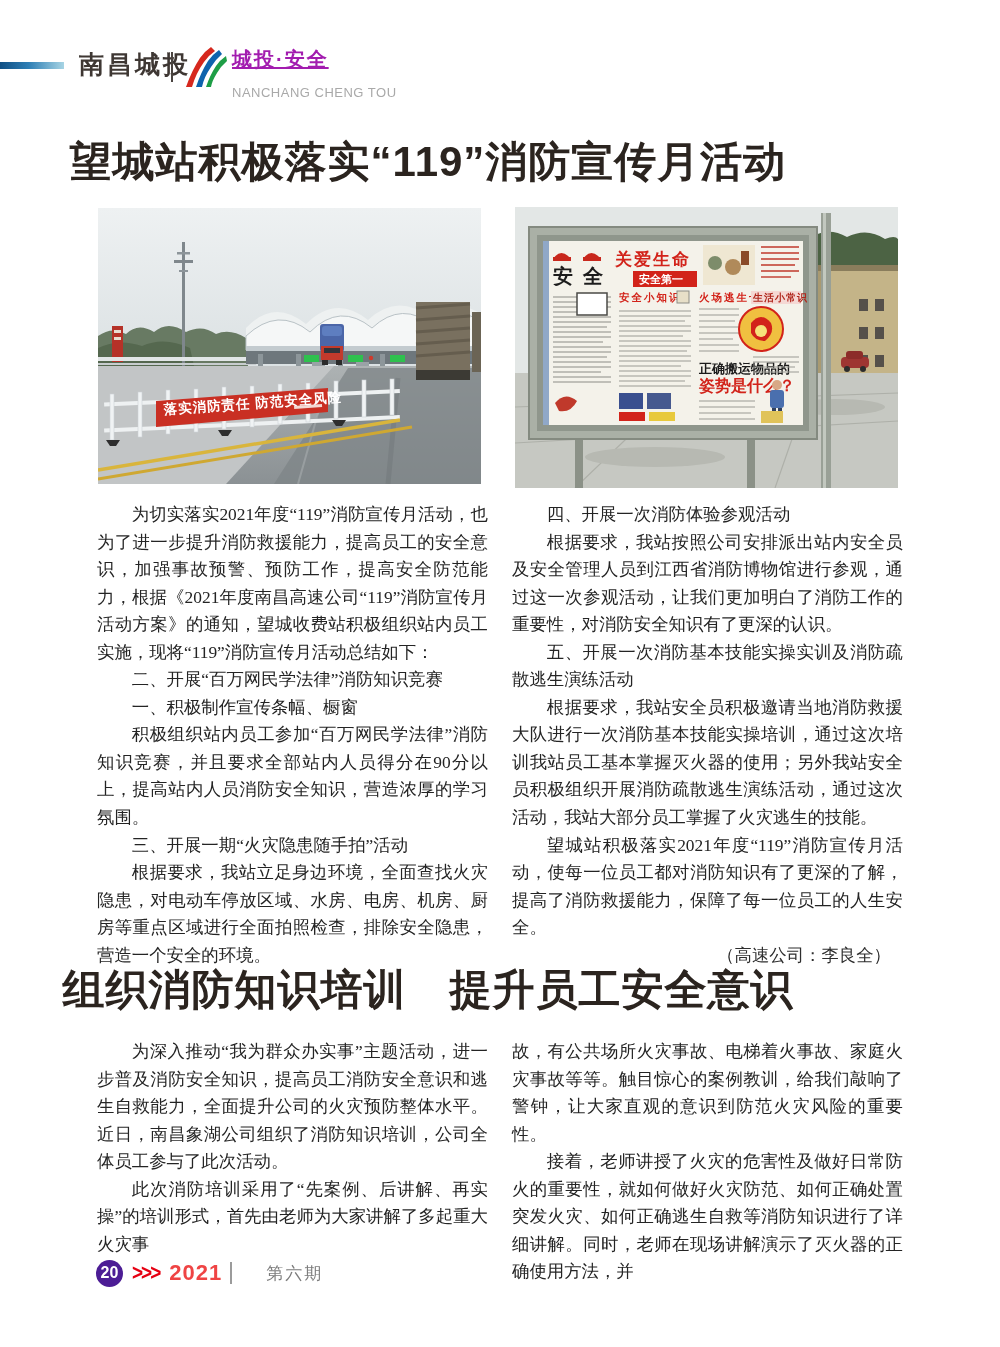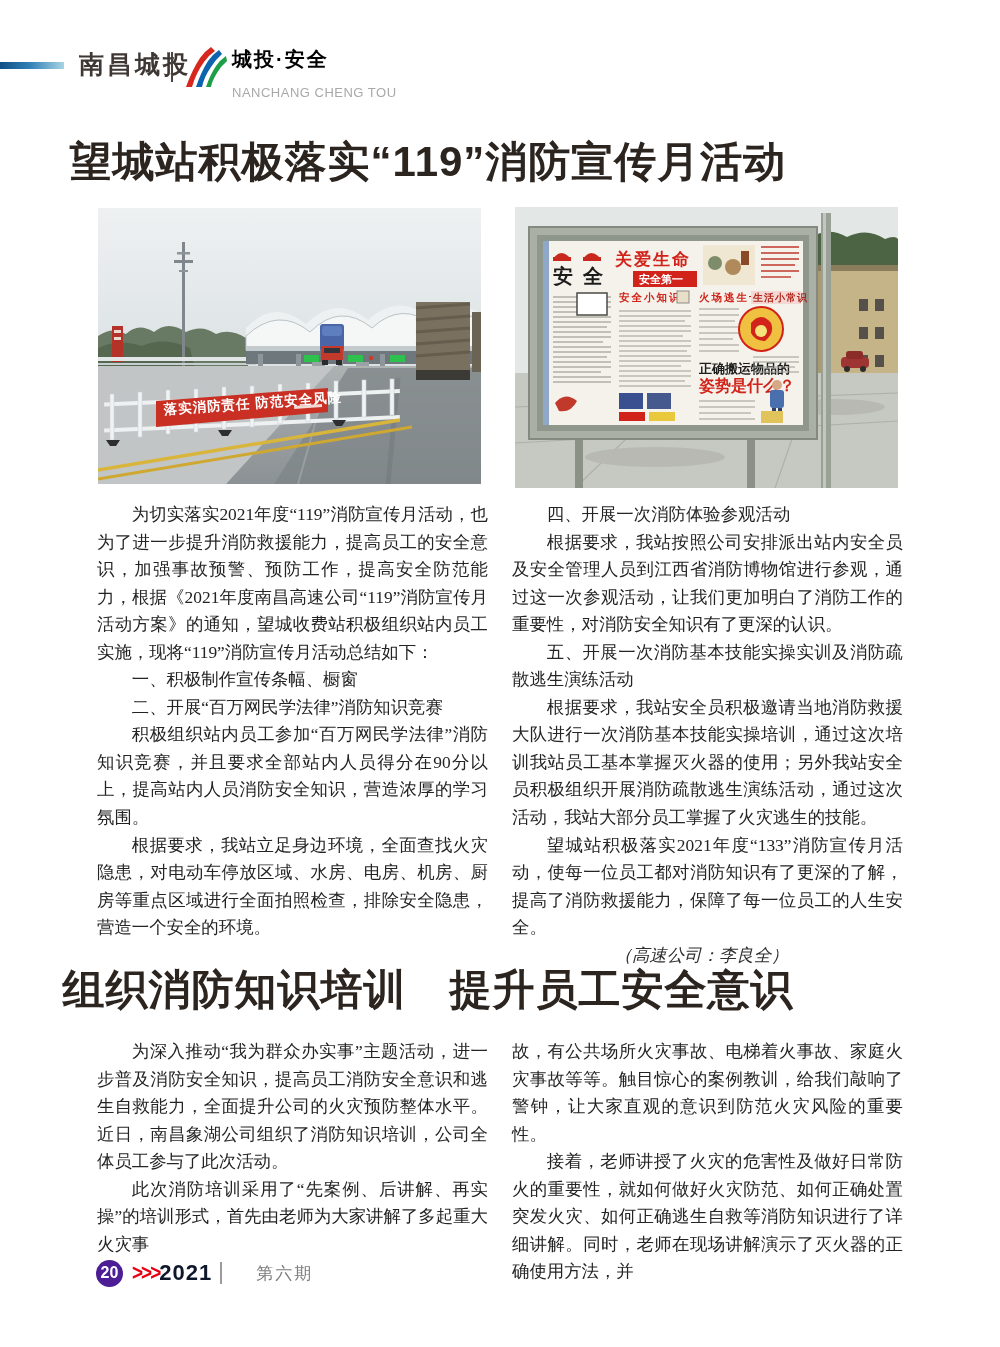--- a/index.html
+++ b/index.html
@@ -12,21 +12,21 @@
   
   .hdr-bar { position:absolute; left:0; top:62px; width:64px; height:7px;
     background:linear-gradient(90deg,#0f4f84,#2e7fb5 45%,#a7d4e4); }
   .hdr-brand { position:absolute; left:79px; top:48px;
     font-family:"Liberation Sans",sans-serif; font-weight:bold;
     font-size:25px; letter-spacing:3px; color:#3e3733; }
   .hdr-div { position:absolute; left:171px; top:52px; width:2px; height:30px; background:#4a4440; }
   .hdr-logo { position:absolute; left:183px; top:42px; }
   .hdr-edition { position:absolute; left:232px; top:46px;
     font-family:"Liberation Sans",sans-serif; font-weight:bold;
-    font-size:20px; letter-spacing:2px; color:#000000; }
+    font-size:20px; letter-spacing:2px; color:#a21caf;text-decoration:underline; }
   .hdr-edition-en { position:absolute; left:232px; top:85px;
     font-family:"Liberation Sans",sans-serif; font-size:13px;
     letter-spacing:0.5px; color:#a9a9a9; }
   
   .art-title { position:absolute; left:0; width:856px; text-align:center;
     font-family:"Liberation Sans",sans-serif; font-weight:900;
     font-size:42px; letter-spacing:1px; color:#2b241f; }
   .t1 { top:134px; }
   .t2 { top:962px; }
   
@@ -35,30 +35,30 @@
   .photo-right { left:515px; top:207px; }
   
   .col { position:absolute; width:391px; font-size:17.4px; line-height:27.55px;
     text-align:justify; color:#242424; }
   .a1c1 { left:97px;  top:501px; }
   .a1c2 { left:512px; top:501px; }
   .a2c1 { left:97px;  top:1038px; }
   .a2c2 { left:512px; top:1038px; }
   .col p { margin:0; }
   .col p.ind { text-indent:2em; }
-  .col p.credit { text-align:center; padding-right:12px; color:#2e2e2e;font-style:italic; }
+  .col p.credit { text-align:right; padding-right:12px; color:#2e2e2e; }
   
   .footer { position:absolute; left:96px; top:1259px; height:28px;
     display:flex; align-items:center; font-family:"Liberation Sans",sans-serif; }
   .pg-circle { width:27px; height:27px; border-radius:50%; background:#4c1d95;
     color:#fff; font-size:16px; font-weight:bold; display:flex;
     align-items:center; justify-content:center; }
   .chev { margin-left:9px; color:#e60012; font-weight:900; font-size:19px;
     letter-spacing:-2px; transform:scaleY(1.15); }
-  .year { color:#0f172a; font-weight:900; font-size:22px; letter-spacing:1px; }
+  .year { margin-left:10px; color:#ef4444; font-weight:900; font-size:22px; letter-spacing:1px; }
   .ft-bar { width:2px; height:22px; background:#9b9b9b; margin:0 10px 0 8px; }
   .issue { color:#7c7c7c; font-size:17px; letter-spacing:2px;
     font-family:"Liberation Serif",serif;margin-left:24px; }
 </style>
 </head>
 <body>
 
 <div class="page">
 
   <div class="hdr-bar"></div>
@@ -324,31 +324,32 @@
       <circle cx="262" cy="178" r="5" fill="#d8a886"></circle>
       <rect x="255" y="183" width="14" height="18" rx="3" fill="#4a6fae"></rect>
       <rect x="257" y="201" width="4" height="10" fill="#30405e"></rect>
       <rect x="263" y="201" width="4" height="10" fill="#30405e"></rect>
       <rect x="246" y="204" width="22" height="12" fill="#e0c35a"></rect>
     </g>
   </svg>
 
   <div class="col a1c1">
     <p class="ind">为切实落实2021年度“119”消防宣传月活动，也为了进一步提升消防救援能力，提高员工的安全意识，加强事故预警、预防工作，提高安全防范能力，根据《2021年度南昌高速公司“119”消防宣传月活动方案》的通知，望城收费站积极组织站内员工实施，现将“119”消防宣传月活动总结如下：</p>
+    <p class="ind">二、开展“百万网民学法律”消防知识竞赛</p>
     <p class="ind">一、积极制作宣传条幅、橱窗</p>
-    <p class="ind">二、开展“百万网民学法律”消防知识竞赛</p>
     <p class="ind">积极组织站内员工参加“百万网民学法律”消防知识竞赛，并且要求全部站内人员得分在90分以上，提高站内人员消防安全知识，营造浓厚的学习氛围。</p>
+    <p class="ind">三、开展一期“火灾隐患随手拍”活动</p>
     <p class="ind">根据要求，我站立足身边环境，全面查找火灾隐患，对电动车停放区域、水房、电房、机房、厨房等重点区域进行全面拍照检查，排除安全隐患，营造一个安全的环境。</p>
   </div>
   <div class="col a1c2">
     <p class="ind">四、开展一次消防体验参观活动</p>
     <p class="ind">根据要求，我站按照公司安排派出站内安全员及安全管理人员到江西省消防博物馆进行参观，通过这一次参观活动，让我们更加明白了消防工作的重要性，对消防安全知识有了更深的认识。</p>
     <p class="ind">五、开展一次消防基本技能实操实训及消防疏散逃生演练活动</p>
     <p class="ind">根据要求，我站安全员积极邀请当地消防救援大队进行一次消防基本技能实操培训，通过这次培训我站员工基本掌握灭火器的使用；另外我站安全员积极组织开展消防疏散逃生演练活动，通过这次活动，我站大部分员工掌握了火灾逃生的技能。</p>
-    <p class="ind">望城站积极落实2021年度“133”消防宣传月活动，使每一位员工都对消防知识有了更深的了解，提高了消防救援能力，保障了每一位员工的人生安全。</p>
+    <p class="ind">望城站积极落实2021年度“119”消防宣传月活动，使每一位员工都对消防知识有了更深的了解，提高了消防救援能力，保障了每一位员工的人生安全。</p>
     <p class="credit">（高速公司：李良全）</p>
   </div>
 
   <div class="art-title t2">组织消防知识培训　提升员工安全意识</div>
   <div class="col a2c1">
     <p class="ind">为深入推动“我为群众办实事”主题活动，进一步普及消防安全知识，提高员工消防安全意识和逃生自救能力，全面提升公司的火灾预防整体水平。近日，南昌象湖公司组织了消防知识培训，公司全体员工参与了此次活动。</p>
     <p class="ind">此次消防培训采用了“先案例、后讲解、再实操”的培训形式，首先由老师为大家讲解了多起重大火灾事</p>
   </div>
   <div class="col a2c2">
     <p>故，有公共场所火灾事故、电梯着火事故、家庭火灾事故等等。触目惊心的案例教训，给我们敲响了警钟，让大家直观的意识到防范火灾风险的重要性。</p>

